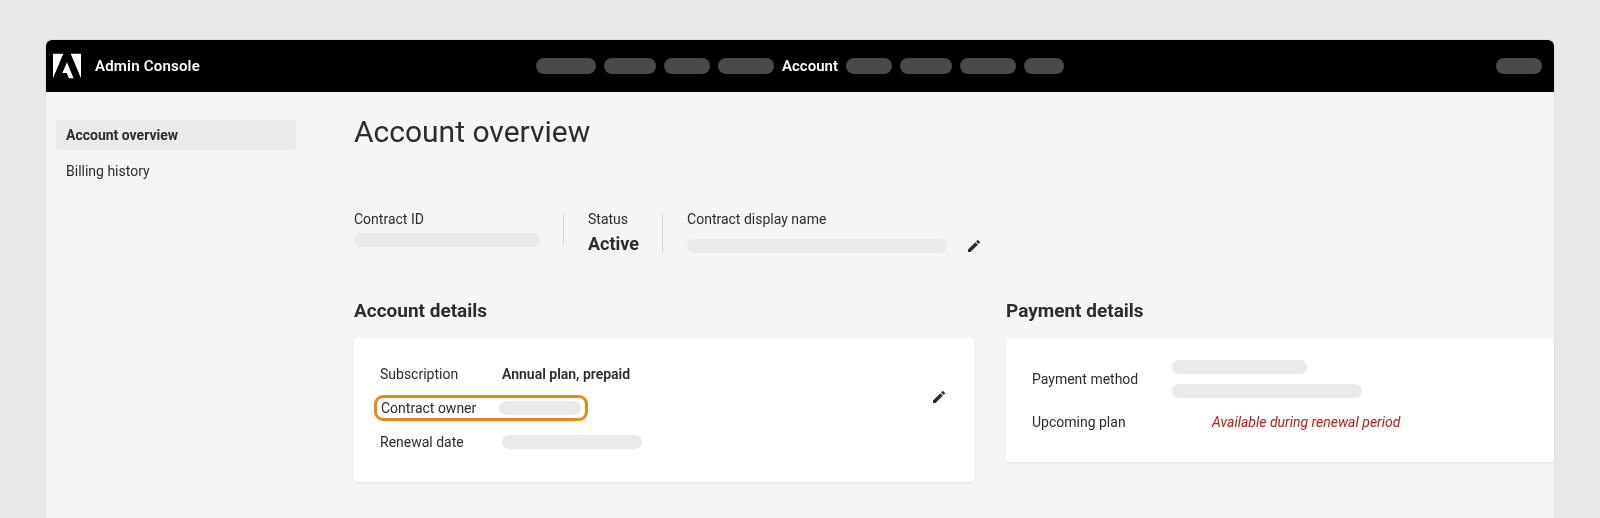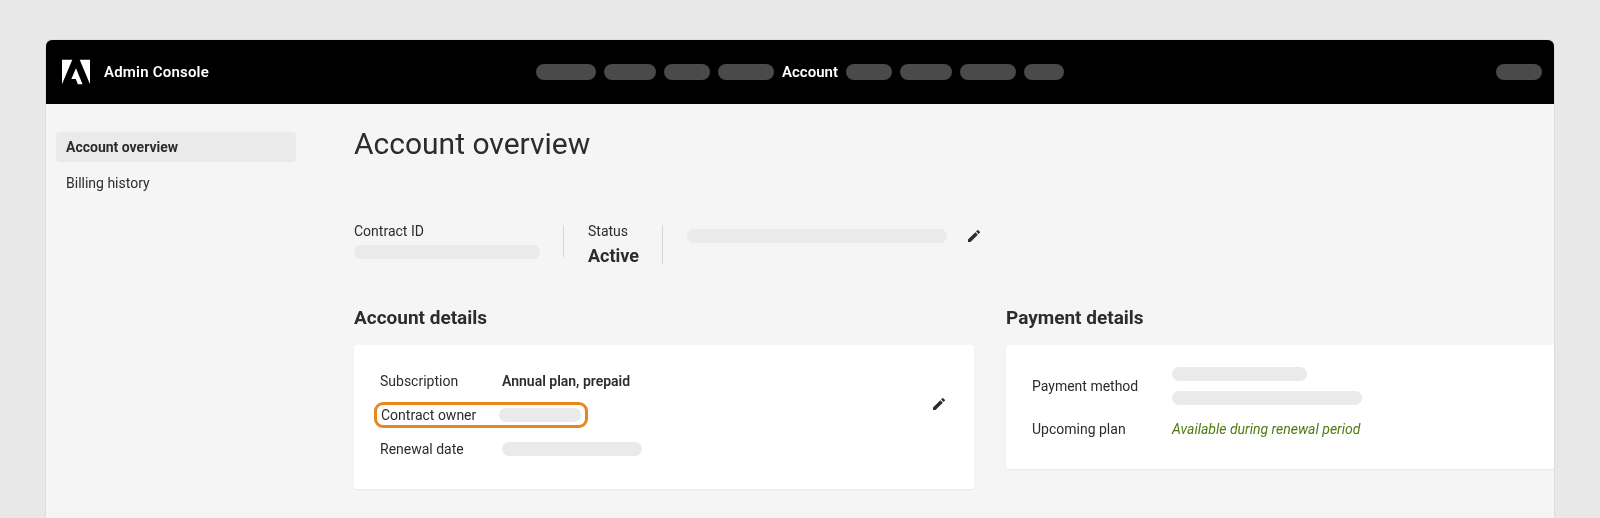--- a/index.html
+++ b/index.html
@@ -20,26 +20,26 @@
     right: 46px;
     bottom: 0;
     background: #f5f5f5;
     border-radius: 6px 6px 0 0;
     overflow: hidden;
     box-shadow: 0 0 0 1px rgba(0,0,0,0.04);
   }
 
   
   .topbar {
-    height: 64px;
+    height: 52px;
     background: #000;
     color: #fff;
     display: flex;
     align-items: center;
-    padding: 0 12px 0 16px;
+    padding: 0 12px 0 7px;
   }
   .topbar .logo {
     width: 28px; height: 26px;
     margin-right: 14px;
     display: flex; align-items: center; justify-content: center;
   }
   .topbar .logo svg { width: 28px; height: 26px; display: block; }
   .topbar .app-title {
     font-size: 15px;
     font-weight: 600;
@@ -185,21 +185,21 @@
     align-items: center;
     min-height: 28px;
     margin-bottom: 6px;
     font-size: 14px;
   }
   .card .row .label {
     width: 122px;
     color: #2c2c2c;
   }
   .card .row .value { font-weight: 600; }
-  .card .row .value.italic { font-style: italic; font-weight: 400; color: #4d7c0f; }
+  .card .row .value.italic { font-style: italic; font-weight: 400; color: #b91c1c; margin-left: 40px; }
   .card .edit-corner {
     position: absolute;
     top: 46px;
     right: 22px;
   }
   .sk-owner { width: 82px; height: 14px; }
   .sk-renew { width: 140px; height: 14px; }
   .sk-pay   { width: 135px; height: 14px; }
   .sk-pay2  { width: 190px; height: 14px; margin-top: 4px; }
 
@@ -263,20 +263,21 @@
       <div class="contract-row">
         <div class="contract-col divider">
           <span class="contract-label">Contract ID</span>
           <span class="skeleton sk-id"></span>
         </div>
         <div class="contract-col divider">
           <span class="contract-label">Status</span>
           <span class="contract-value">Active</span>
         </div>
         <div class="contract-col">
+          <span class="contract-label">Contract display name</span>
           <span class="name-row">
             <span class="skeleton sk-name"></span>
             <span class="edit-btn">
               <svg viewBox="0 0 24 24">
                   <path fill="#2c2c2c" d="M3 17.25V21h3.75L17.81 9.94l-3.75-3.75L3 17.25zM20.71 7.04a1 1 0 0 0 0-1.41l-2.34-2.34a1 1 0 0 0-1.41 0l-1.83 1.83 3.75 3.75 1.83-1.83z"></path>
                 </svg>
             </span>
           </span>
         </div>
       </div>

